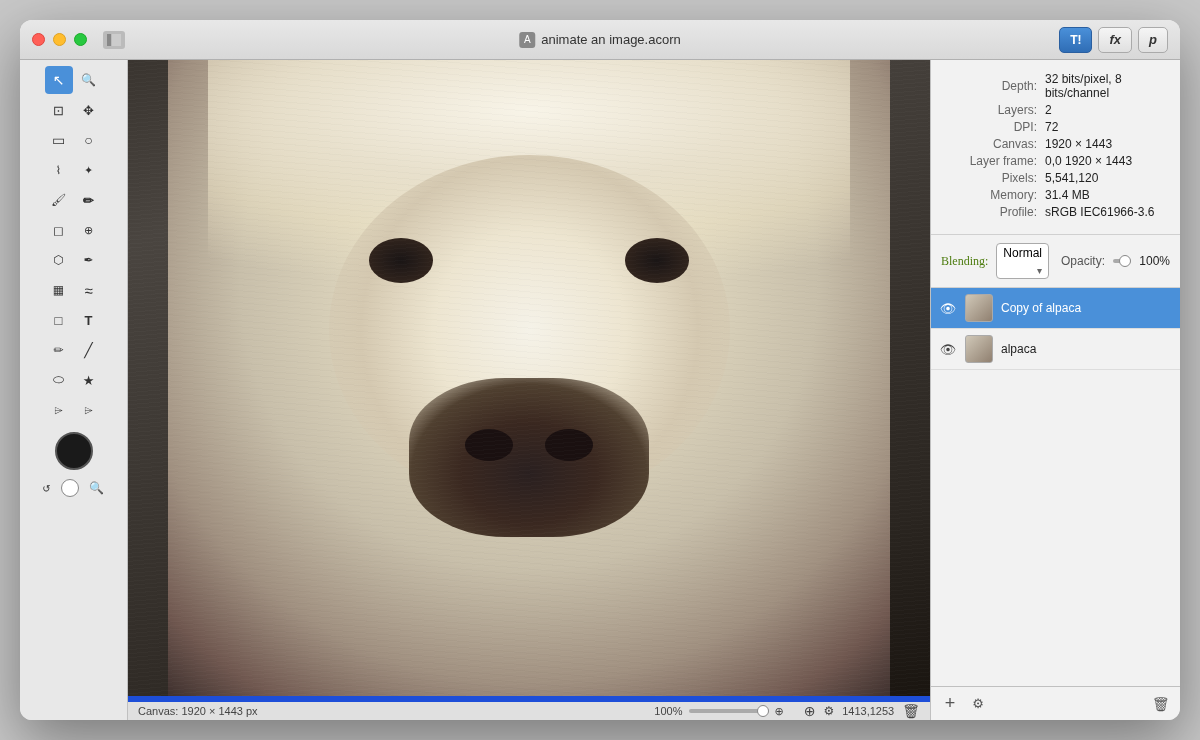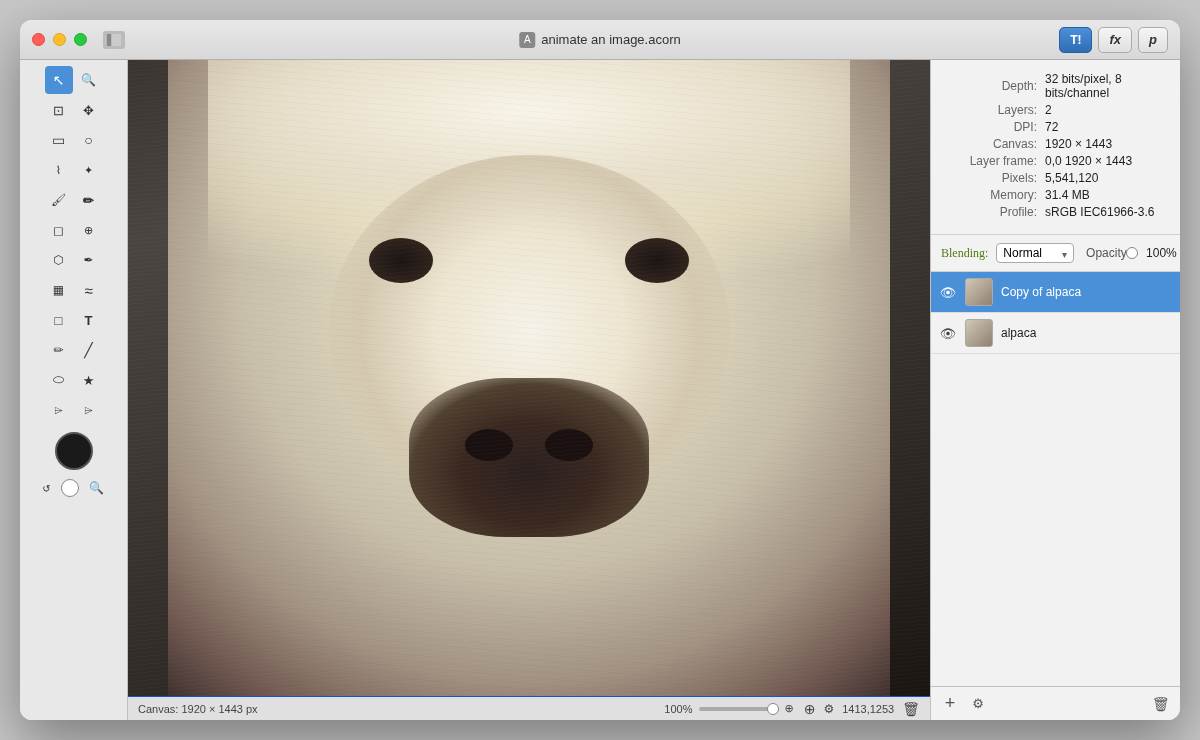--- a/index.html
+++ b/index.html
@@ -166,26 +166,27 @@
     }
     .canvas-viewport {
       flex: 1;
       overflow: hidden;
       position: relative;
       background: #888;
     }
     .status-bar {
       height: 24px;
       background: #e0e0e0;
-      border-top: 1px solid #1d4ed8;
+      border-top: 6px solid #1d4ed8;
       display: flex;
       align-items: center;
       padding: 0 10px;
       font-size: 11px;
       color: #444;
+      gap: 10px;
     }
     .status-zoom {
       display: flex;
       align-items: center;
       gap: 6px;
       margin-left: auto;
     }
     .zoom-slider {
       width: 80px;
       height: 4px;
@@ -249,21 +250,22 @@
     .blend-label { color: #4d7c0f; font-family: Liberation Serif, serif; }
     .blend-select {
       display: flex;
       align-items: flex-end;
       background: white;
       border: 1px solid #aaa;
       border-radius: 4px;
       padding: 2px 6px;
       font-size: 12px;
       cursor: pointer;
-      gap: 20px;
+      gap: 5px;
+      flex-direction: column;
     }
     .blend-select-arrow { font-size: 10px; color: #666; }
     .opacity-label { margin-left: 4px; color: #555; }
     .opacity-slider {
       width: 60px;
       height: 4px;
       background: #aaa;
       border-radius: 2px;
       position: relative;
     }

